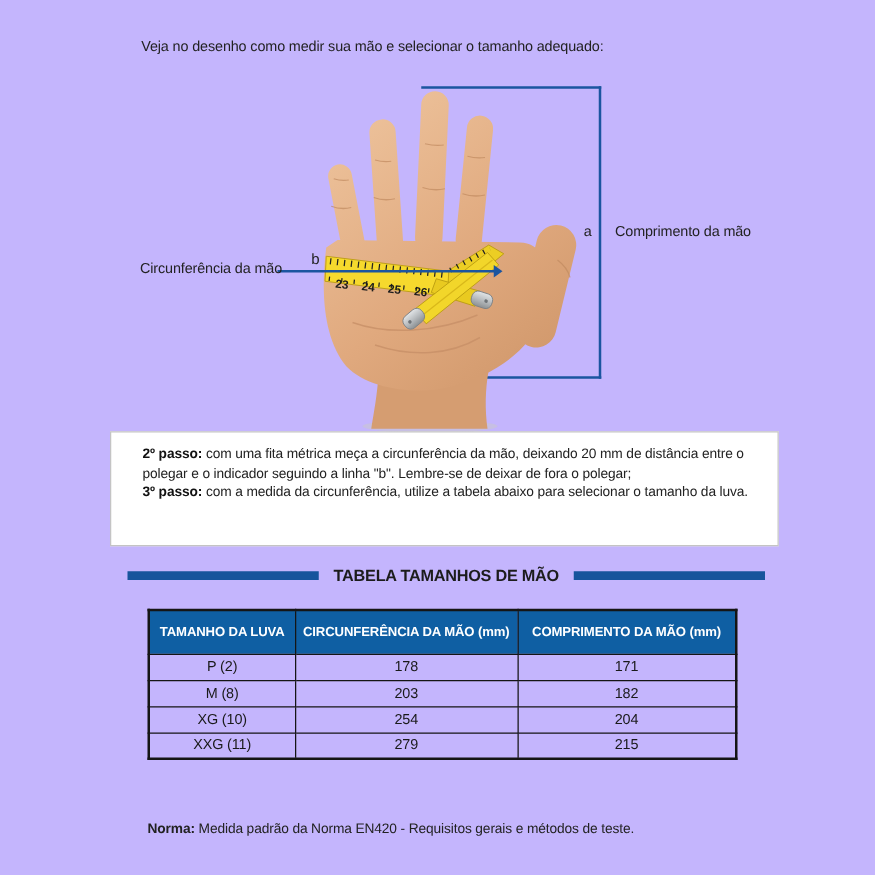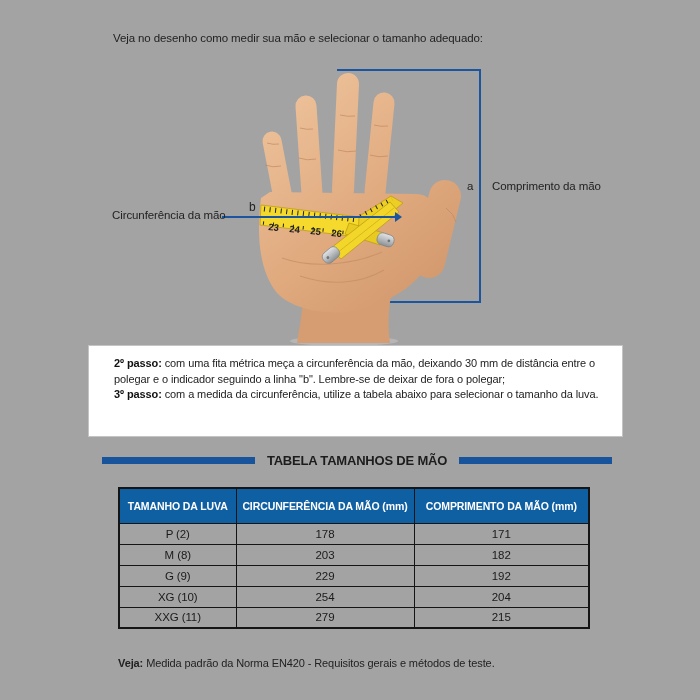--- a/index.html
+++ b/index.html
@@ -5,21 +5,21 @@
   :root{
     --accent-blue:#1b55a0;
     --bar-blue:#17549c;
     --header-blue:#0f5fa3;
     --tape-yellow:#f6d92d;
     --ink:#1c1c1c;
   }
   *{box-sizing:border-box;margin:0;padding:0}
   html,body{background:#fff}
   body{font-family:"Liberation Sans","DejaVu Sans",sans-serif;color:var(--ink)}
-  .canvas{position:relative;width:700px;height:700px;background:#a3a3a3;overflow:hidden;letter-spacing:-0.1px}
+  .canvas{position:relative;width:700px;height:700px;background:#c4b5fd;overflow:hidden;letter-spacing:-0.1px}
 
   .intro{position:absolute;left:113px;top:32px;font-size:11.5px;color:#222}
 
   
   .bracket{position:absolute;left:337px;top:69px;width:144px;height:234px;
     border-top:2px solid var(--accent-blue);
     border-right:2px solid var(--accent-blue);
     border-bottom:2px solid var(--accent-blue);
     z-index:1}
   .hand-svg{position:absolute;left:230px;top:55px;width:255px;height:290px;z-index:2}
@@ -142,21 +142,21 @@
   </svg>
 
   <div class="bline"></div>
   <div class="bline-arrow"></div>
   <span class="lbl lbl-a">a</span>
   <span class="lbl lbl-length">Comprimento da mão</span>
   <span class="lbl lbl-circ">Circunferência da mão</span>
   <span class="lbl lbl-b">b</span>
 
   <div class="steps-box" id="steps-box">
-      <p class="step"><b>2º passo:</b><span> com uma fita métrica meça a circunferência da mão, deixando 30 mm de distância entre o polegar e o indicador seguindo a linha "b". Lembre-se de deixar de fora o polegar;</span></p>
+      <p class="step"><b>2º passo:</b><span> com uma fita métrica meça a circunferência da mão, deixando 20 mm de distância entre o polegar e o indicador seguindo a linha "b". Lembre-se de deixar de fora o polegar;</span></p>
       <p class="step"><b>3º passo:</b><span> com a medida da circunferência, utilize a tabela abaixo para selecionar o tamanho da luva.</span></p>
     </div>
 
   <div class="table-title">
     <span class="bar"></span>
     <span class="title-text">TABELA TAMANHOS DE MÃO</span>
     <span class="bar"></span>
   </div>
 
   <table class="size-table">
@@ -177,32 +177,27 @@
           <td>P (2)</td>
           <td>178</td>
           <td>171</td>
         </tr>
         <tr>
           <td>M (8)</td>
           <td>203</td>
           <td>182</td>
         </tr>
         <tr>
-          <td>G (9)</td>
-          <td>229</td>
-          <td>192</td>
-        </tr>
-        <tr>
           <td>XG (10)</td>
           <td>254</td>
           <td>204</td>
         </tr>
         <tr>
           <td>XXG (11)</td>
           <td>279</td>
           <td>215</td>
         </tr>
       </tbody>
   </table>
 
-  <p class="note"><b>Veja:</b><span> Medida padrão da Norma EN420 - Requisitos gerais e métodos de teste.</span></p>
+  <p class="note"><b>Norma:</b><span> Medida padrão da Norma EN420 - Requisitos gerais e métodos de teste.</span></p>
 
 </div>
 
 </body></html>

